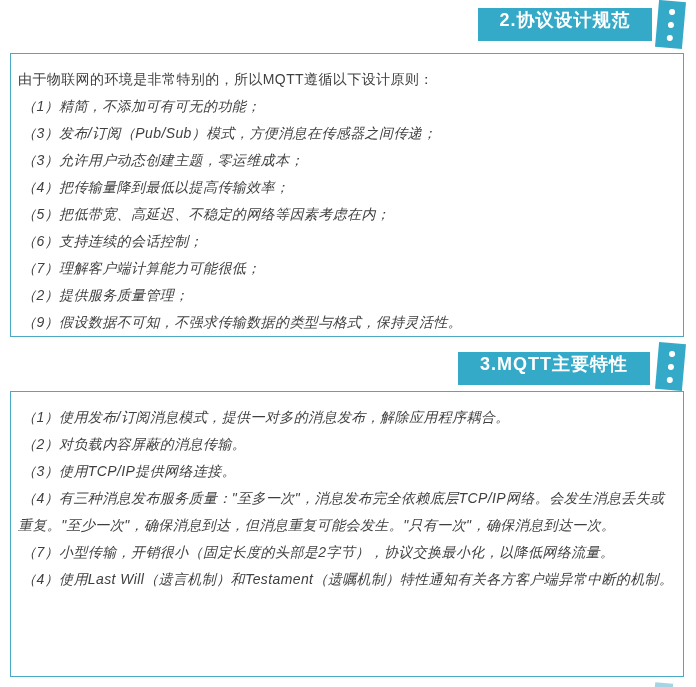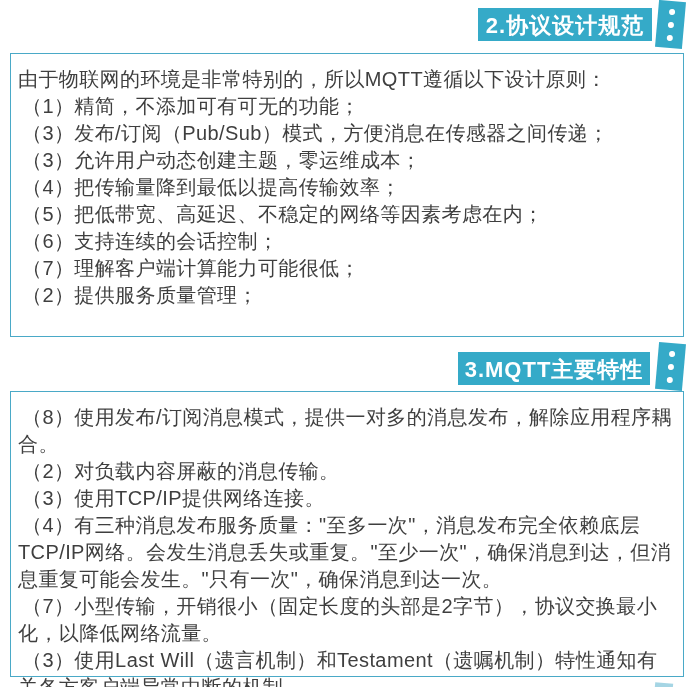--- a/index.html
+++ b/index.html
@@ -10,25 +10,25 @@
     height: 687px;
     background: #ffffff;
     overflow: hidden;
     font-family: "Liberation Sans", "DejaVu Sans", sans-serif;
   }
   .header-bar {
     position: absolute;
     height: 33px;
     background: #35aac8;
     color: #ffffff;
-    font-size: 22px;
+    font-size: 18px;
     font-weight: bold;
     letter-spacing: 1px;
     display: flex;
-    align-items: flex-end;
+    align-items: flex-start;
     justify-content: center;
   }
   .header-bar.h1 { left: 478px; top: 8px;  width: 174px; }
   .header-bar.h2 { left: 458px; top: 352px; width: 192px; }
   .dots-box {
     position: absolute;
     left: 657px;
     width: 27px;
     height: 47px;
     background: #35aac8;
@@ -48,28 +48,28 @@
     background: #ffffff;
   }
   .content-box {
     position: absolute;
     left: 10px;
     width: 674px;
     background: #ffffff;
     border: 1.5px solid #4aa9c7;
     padding: 12px 8px 0 7px;
     color: #3f3f3f;
-    font-size: 20px;
+    font-size: 14px;
     letter-spacing: 0.4px;
     line-height: 27px;
   }
   .content-box.b1 { top: 53px;  height: 284px; }
   .content-box.b2 { top: 391px; height: 286px; }
   .content-box p { margin: 0; }
-  .content-box p.item { text-indent: 4px; }
+  .content-box p.item { text-indent: 4px; font-style: italic; }
   .next-peek {
     position: absolute;
     left: 655px;
     top: 683px;
     width: 18px;
     height: 5px;
     background: #8ecbdd;
     transform: rotate(5deg);
     opacity: 0.8;
   }
@@ -91,35 +91,36 @@
   <div class="content-box b1">
     <p class="intro">由于物联网的环境是非常特别的，所以MQTT遵循以下设计原则：</p>
     <p class="item">（1）精简，不添加可有可无的功能；</p>
     <p class="item">（3）发布/订阅（Pub/Sub）模式，方便消息在传感器之间传递；</p>
     <p class="item">（3）允许用户动态创建主题，零运维成本；</p>
     <p class="item">（4）把传输量降到最低以提高传输效率；</p>
     <p class="item">（5）把低带宽、高延迟、不稳定的网络等因素考虑在内；</p>
     <p class="item">（6）支持连续的会话控制；</p>
     <p class="item">（7）理解客户端计算能力可能很低；</p>
     <p class="item">（2）提供服务质量管理；</p>
+    <p class="item">（9）假设数据不可知，不强求传输数据的类型与格式，保持灵活性。</p>
   </div>
 
   <div class="header-bar h2">
     <span>3.MQTT主要特性</span>
   </div>
   <div class="dots-box d2">
     <span class="dot"></span>
     <span class="dot"></span>
     <span class="dot"></span>
   </div>
 
   <div class="content-box b2">
-    <p class="item">（8）使用发布/订阅消息模式，提供一对多的消息发布，解除应用程序耦合。</p>
+    <p class="item">（1）使用发布/订阅消息模式，提供一对多的消息发布，解除应用程序耦合。</p>
     <p class="item">（2）对负载内容屏蔽的消息传输。</p>
     <p class="item">（3）使用TCP/IP提供网络连接。</p>
     <p class="item">（4）有三种消息发布服务质量："至多一次"，消息发布完全依赖底层TCP/IP网络。会发生消息丢失或重复。"至少一次"，确保消息到达，但消息重复可能会发生。"只有一次"，确保消息到达一次。</p>
     <p class="item">（7）小型传输，开销很小（固定长度的头部是2字节），协议交换最小化，以降低网络流量。</p>
-    <p class="item">（3）使用Last Will（遗言机制）和Testament（遗嘱机制）特性通知有关各方客户端异常中断的机制。</p>
+    <p class="item">（4）使用Last Will（遗言机制）和Testament（遗嘱机制）特性通知有关各方客户端异常中断的机制。</p>
   </div>
 
   <div class="next-peek"></div>
 
 </div>
 
 </body></html>

